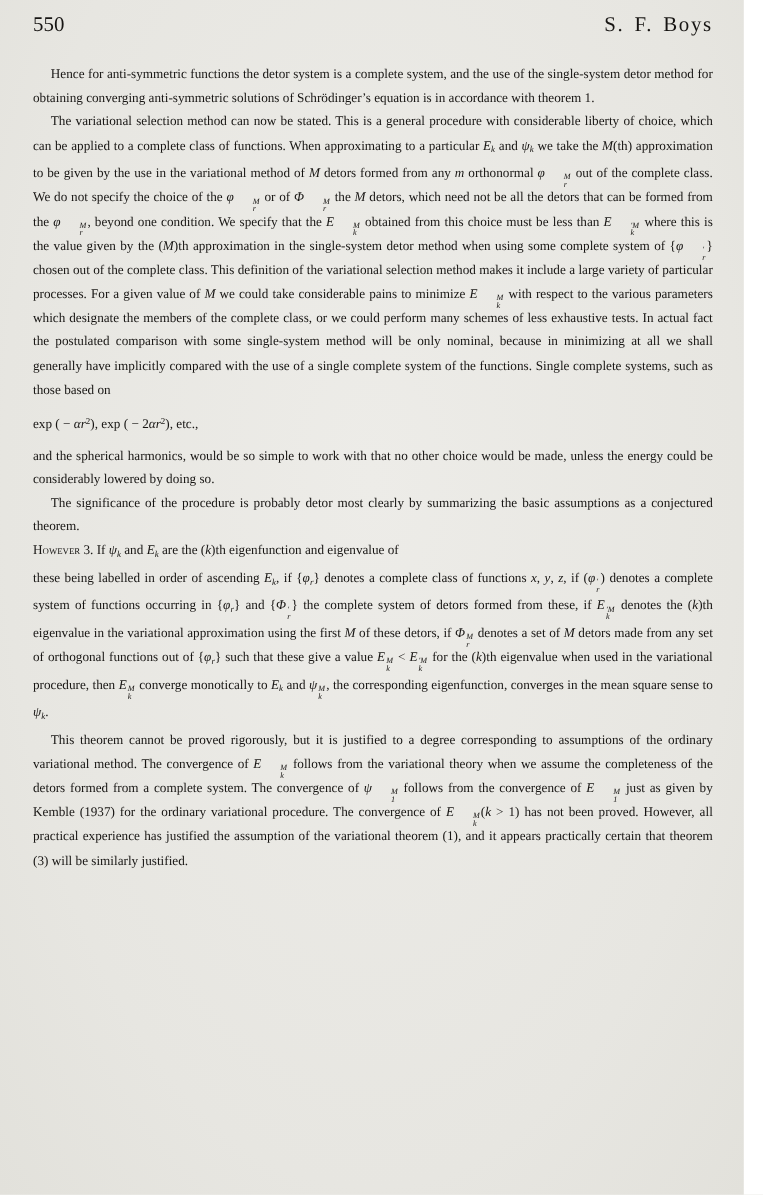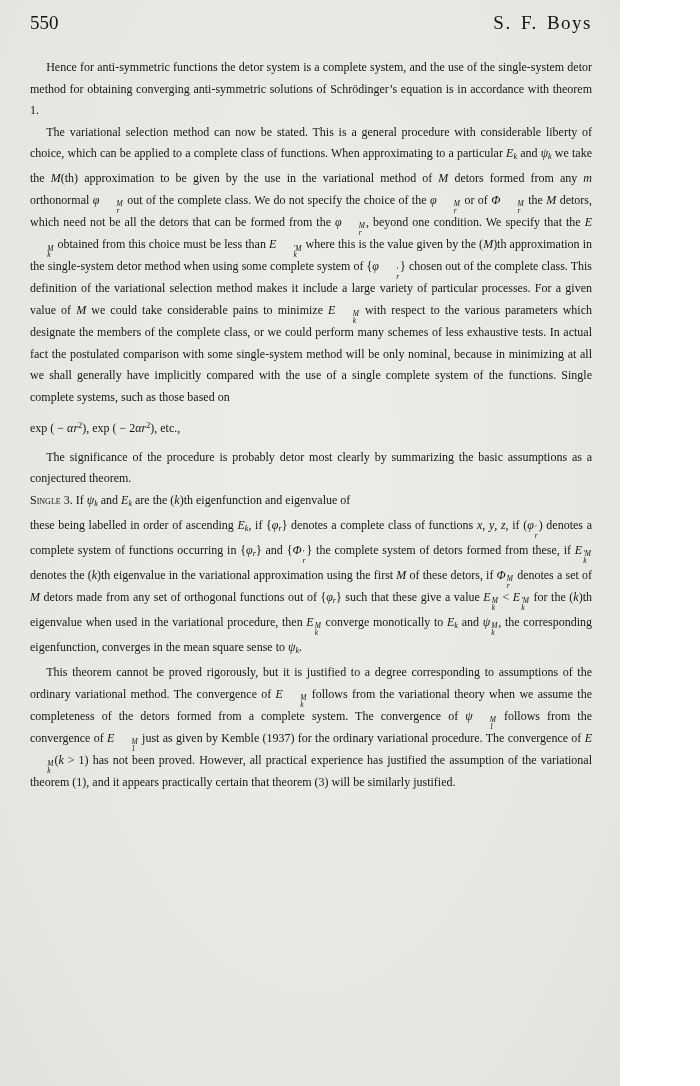--- a/index.html
+++ b/index.html
@@ -1,18 +1,18 @@
 <!DOCTYPE html>
 <html><head>
 <meta charset="utf-8">
 <style>
   html, body { margin: 0; padding: 0; }
   .page {
     position: relative;
-    width: 620px;
+    width: 676px;
     height: 1086px;
     background: #e9e8e4;
     background-image: radial-gradient(ellipse at 50% 40%, #edecE8 0%, #e7e6e1 70%, #e2e1db 100%);
     color: #171513;
     font-family: "Liberation Serif", "DejaVu Serif", serif;
     overflow: hidden;
     box-sizing: border-box;
   }
   .inner { padding: 12px 28px 0 30px; }
 
@@ -82,22 +82,23 @@
             <span>′M</span>
             <span>k</span>
           </span> where this is the value given by the (<span class="i">M</span>)th approximation in the single-system detor method when using some complete system of {<span class="i">φ</span><span class="ss">
             <span>′</span>
             <span>r</span>
           </span>} chosen out of the complete class. This definition of the variational selection method makes it include a large variety of particular processes. For a given value of <span class="i">M</span> we could take considerable pains to minimize <span class="i">E</span><span class="ss">
             <span>M</span>
             <span>k</span>
           </span> with respect to the various parameters which designate the members of the complete class, or we could perform many schemes of less exhaustive tests. In actual fact the postulated comparison with some single-system method will be only nominal, because in minimizing at all we shall generally have implicitly compared with the use of a single complete system of the functions.  Single complete systems, such as those based on</p>
       <p class="eq">exp ( − <span class="i">αr</span><span class="sup">2</span>), exp ( − 2<span class="i">αr</span><span class="sup">2</span>), etc.,</p>
+      <p>and the spherical harmonics, would be so simple to work with that no other choice would be made, unless the energy could be considerably lowered by doing so.</p>
       <p class="indent">The significance of the procedure is probably detor most clearly by summarizing the basic assumptions as a conjectured theorem.</p>
-      <p><span class="sc">Single</span> 3.  If <span class="i">ψ</span><span class="sub">k</span> and <span class="i">E</span><span class="sub">k</span> are the (<span class="i">k</span>)th eigenfunction and eigenvalue of</p>
+      <p><span class="sc">However</span> 3.  If <span class="i">ψ</span><span class="sub">k</span> and <span class="i">E</span><span class="sub">k</span> are the (<span class="i">k</span>)th eigenfunction and eigenvalue of</p>
       <p>these being labelled in order of ascending <span class="i">E</span><span class="sub">k</span>, if {<span class="i">φ</span><span class="sub">r</span>} denotes a complete class of functions <span class="i">x</span>, <span class="i">y</span>, <span class="i">z</span>, if (<span class="i">φ</span><span class="ss">
             <span>′</span>
             <span>r</span>
           </span>) denotes a complete system of functions occurring in {<span class="i">φ</span><span class="sub">r</span>} and {<span class="i">Φ</span><span class="ss">
             <span>′</span>
             <span>r</span>
           </span>} the complete system of detors formed from these, if <span class="i">E</span><span class="ss">
             <span>′M</span>
             <span>k</span>
           </span> denotes the (<span class="i">k</span>)th eigenvalue in the variational approximation using the first <span class="i">M</span> of these detors, if <span class="i">Φ</span><span class="ss">

